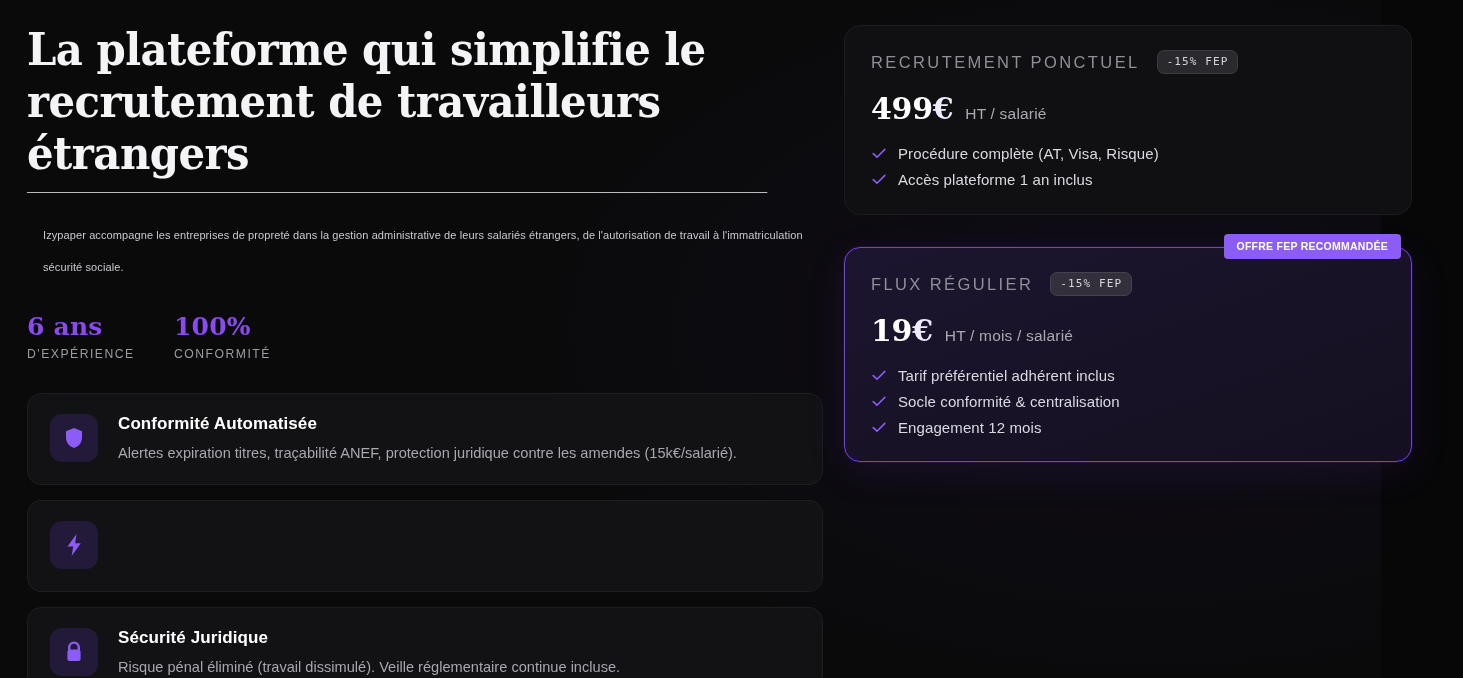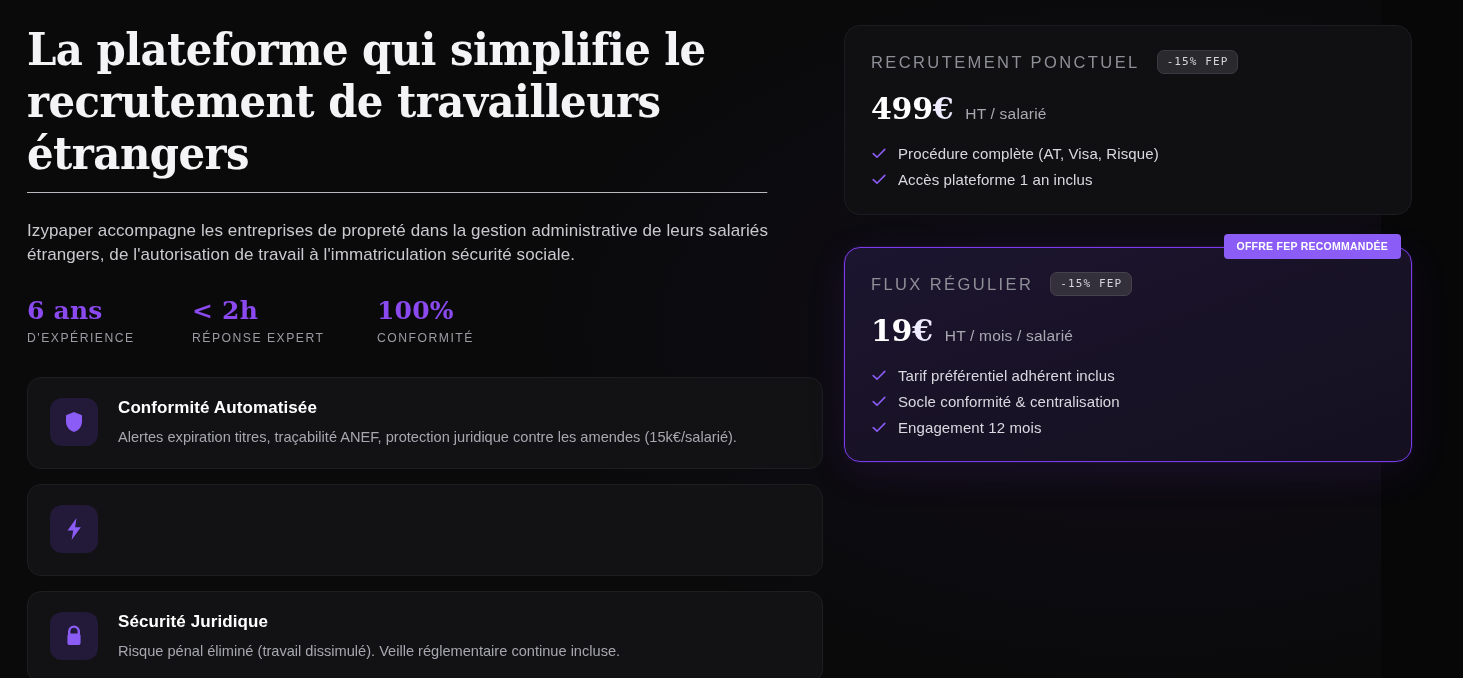--- a/index.html
+++ b/index.html
@@ -31,27 +31,28 @@
     border-bottom: 1px solid #b9b9c0;
     width: 796px;
     transform: scaleX(0.93);
     transform-origin: left top;
   }
   .headline .l2 { display: block; }
 
   .subhead {
     margin-top: 26px;
     width: 790px;
-    font-size: 17px;
-    line-height: 24px;
+    font-size: 11px;
+    line-height: 32px;
     color: #c9c9cf;
     letter-spacing: 0.1px;
-  }
-
-  .stats { margin-top: 30px; display: flex; gap: 18px; }
+    margin-left: 16px;
+  }
+
+  .stats { margin-top: 30px; display: flex; }
   .stat { margin-right: 0; }
   .stat:nth-child(1) { width: 147px; }
   .stat:nth-child(2) { width: 167px; }
   .stat:nth-child(3) { width: 150px; }
   .stat-value {
     font-family: "DejaVu Serif", "Liberation Serif", serif;
     font-weight: 700;
     font-size: 25px;
     line-height: 28px;
     color: #8b49f0;
@@ -202,24 +203,20 @@
     </h1>
 
     <p class="subhead">Izypaper accompagne les entreprises de propreté dans la gestion administrative de leurs salariés étrangers, de l'autorisation de travail à l'immatriculation sécurité sociale.</p>
 
     <div class="stats">
       <div class="stat">
         <div class="stat-value">6 ans</div>
         <div class="stat-label">D'EXPÉRIENCE</div>
       </div>
       <div class="stat">
-        <div class="stat-value">&lt; 2h</div>
-        <div class="stat-label">RÉPONSE EXPERT</div>
-      </div>
-      <div class="stat">
         <div class="stat-value">100%</div>
         <div class="stat-label">CONFORMITÉ</div>
       </div>
     </div>
 
     <div class="features">
 
       <div class="fcard">
         <div class="ficon">
           <svg width="22" height="24" viewBox="0 0 22 24" fill="none">

